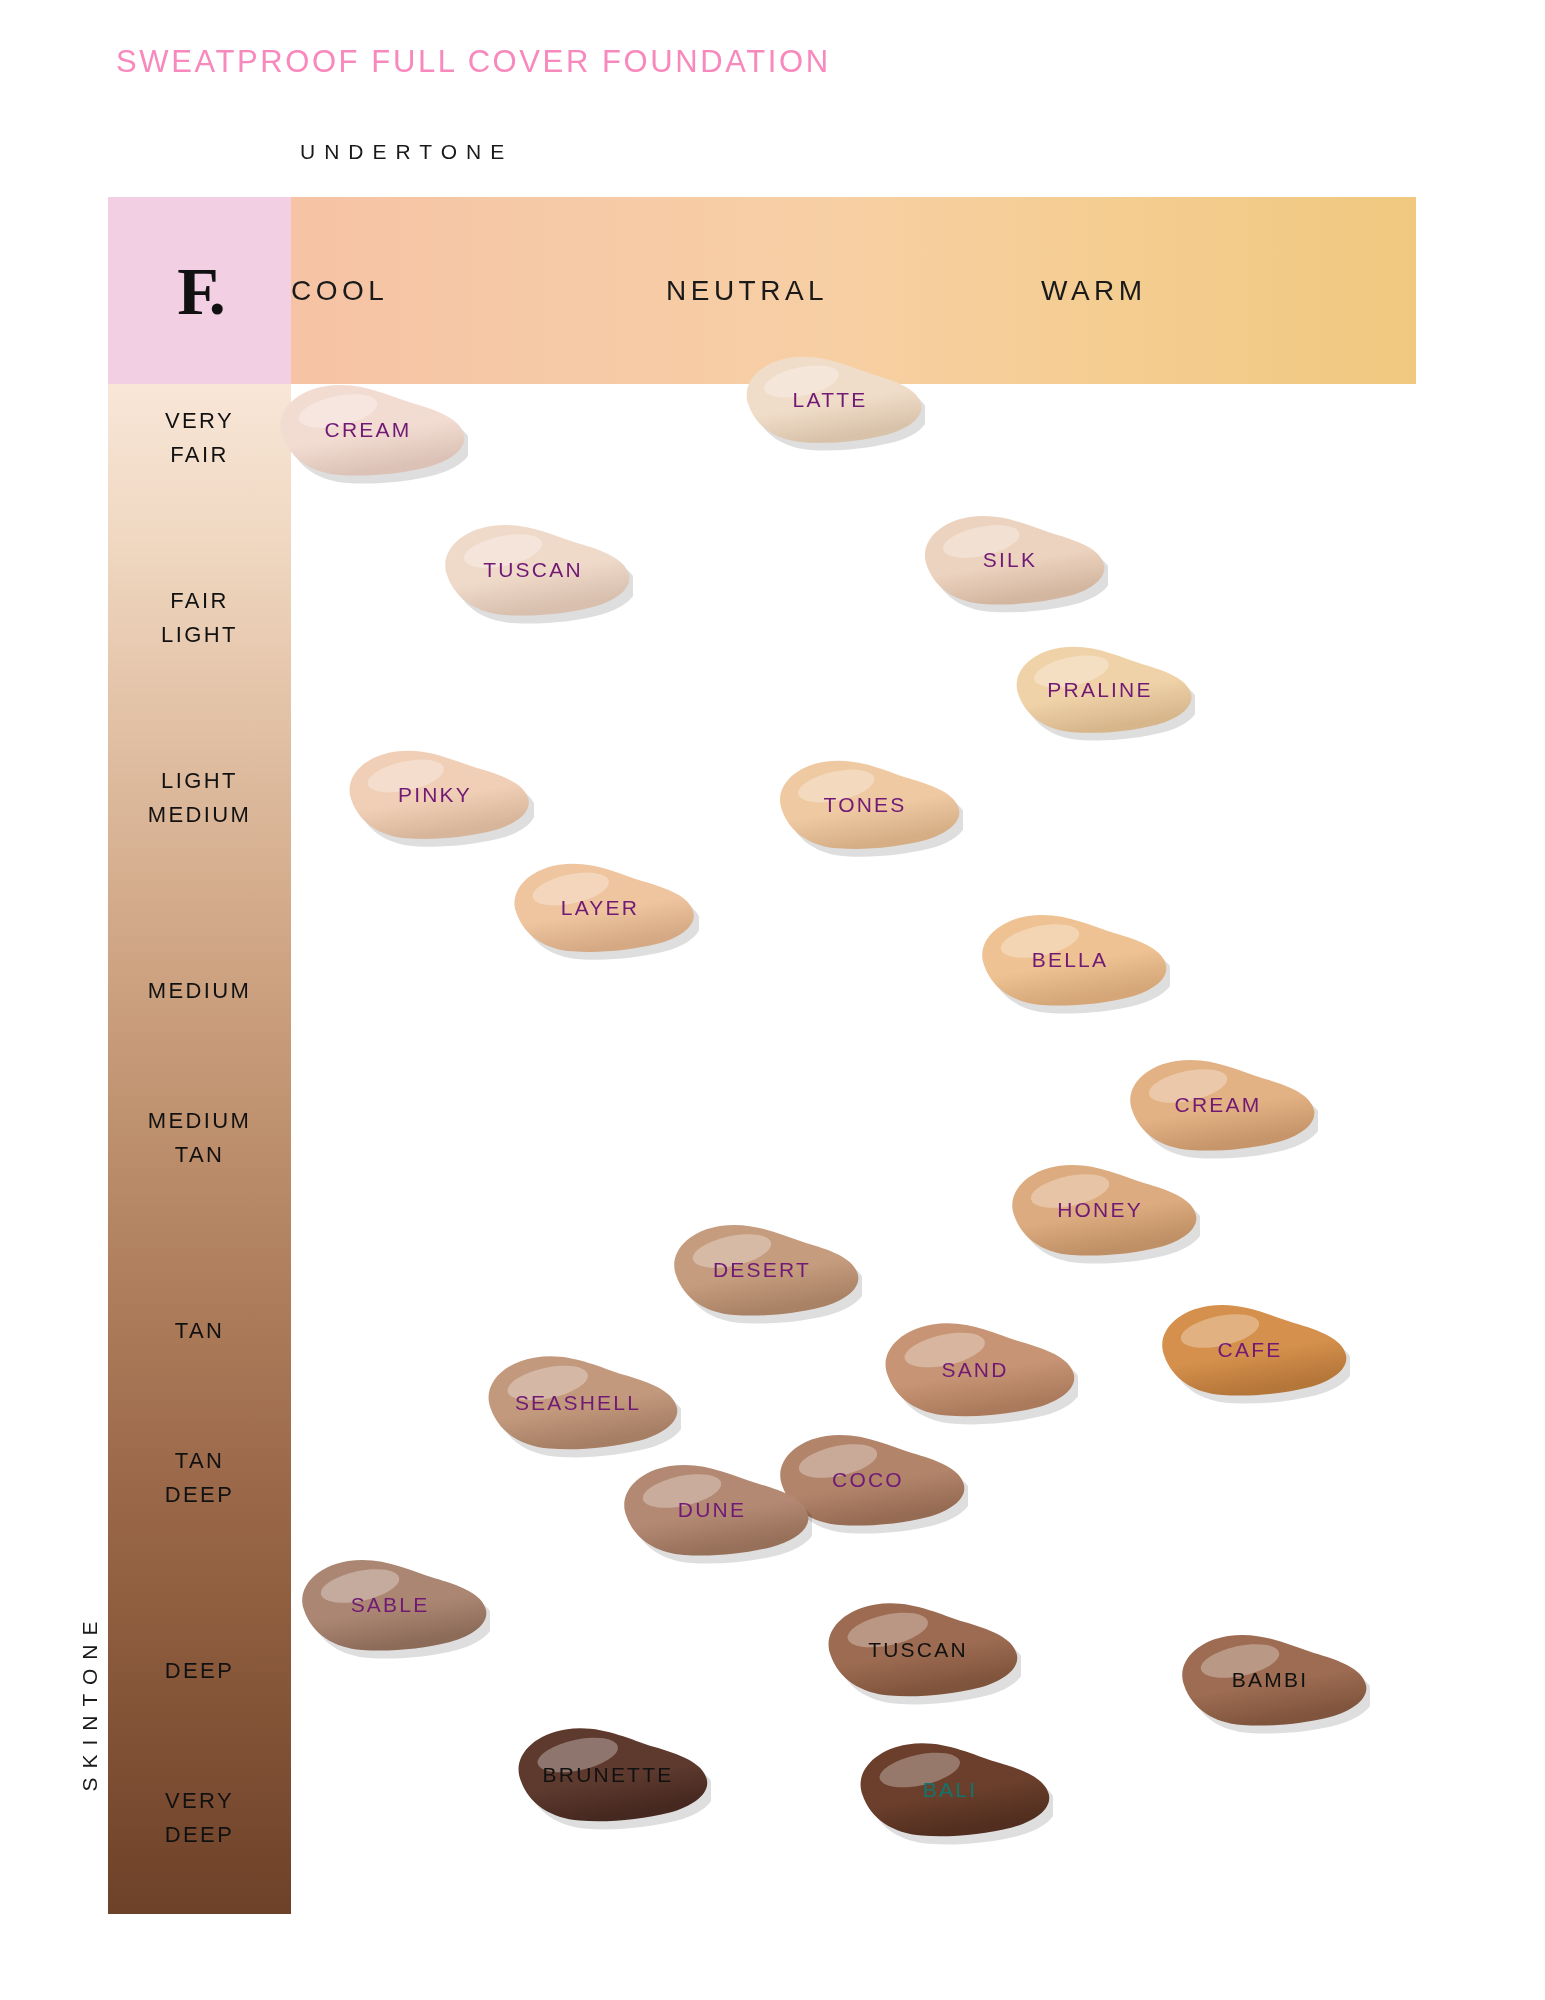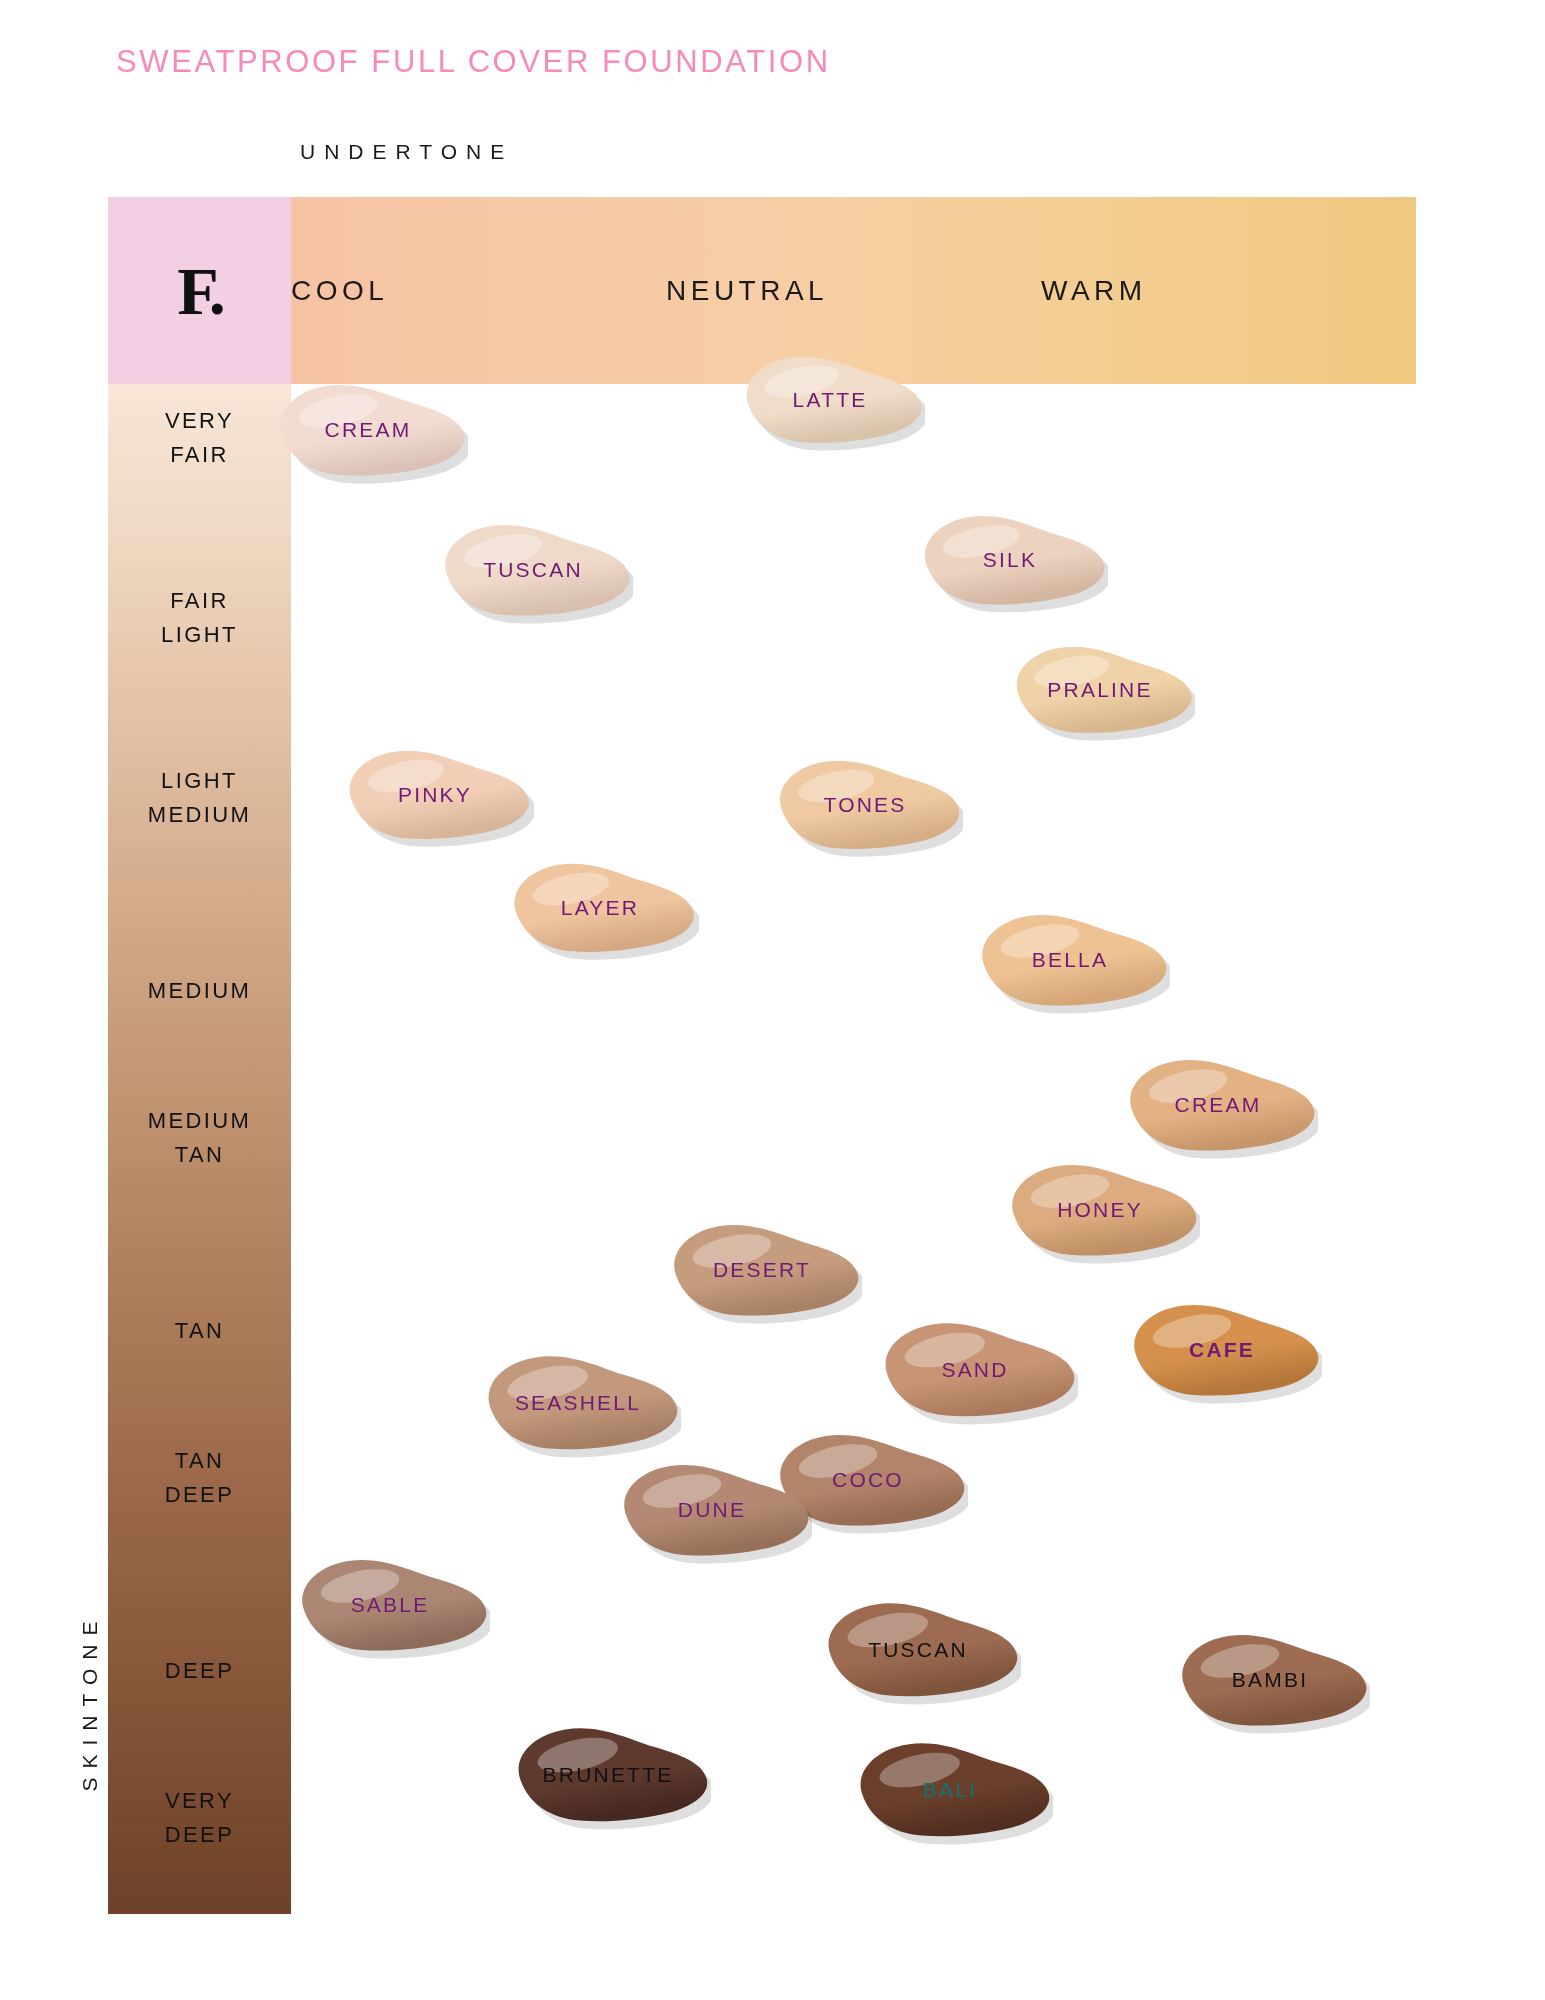--- a/index.html
+++ b/index.html
@@ -413,21 +413,21 @@
             <stop offset="62%" stop-color="#c79575"></stop>
             <stop offset="100%" stop-color="#ab7a5c"></stop>
           </linearGradient>
         </defs>
         <path d="M14,62 C6,40 26,18 58,13 C92,8 118,22 144,30 C168,37 192,45 196,62 C199,76 182,88 160,94 C132,101 100,104 72,102 C44,100 22,86 14,62 Z" fill="rgba(0,0,0,0.13)" transform="translate(7,8)"></path>
         <path d="M14,62 C6,40 26,18 58,13 C92,8 118,22 144,30 C168,37 192,45 196,62 C199,76 182,88 160,94 C132,101 100,104 72,102 C44,100 22,86 14,62 Z" fill="url(#g13)"></path>
         <ellipse cx="70" cy="38" rx="40" ry="15" fill="rgba(255,255,255,0.30)" transform="rotate(-12 70 38)"></ellipse>
       </svg>
       <span class="swatch-label">SAND</span>
     </div>
-    <div class="swatch" style="left: 1122px; top: 1292.5px; width: 200px; height: 115px; font-weight: bold;">
+    <div class="swatch" style="left: 1150px; top: 1292.5px; width: 200px; height: 115px;">
       <svg width="200" height="115" viewBox="0 0 200 115">
         <defs>
           <linearGradient id="g14" x1="0" y1="0" x2="0.35" y2="1">
             <stop offset="0%" stop-color="#d4904c"></stop>
             <stop offset="62%" stop-color="#d4904c"></stop>
             <stop offset="100%" stop-color="#b5763a"></stop>
           </linearGradient>
         </defs>
         <path d="M14,62 C6,40 26,18 58,13 C92,8 118,22 144,30 C168,37 192,45 196,62 C199,76 182,88 160,94 C132,101 100,104 72,102 C44,100 22,86 14,62 Z" fill="rgba(0,0,0,0.13)" transform="translate(7,8)"></path>
         <path d="M14,62 C6,40 26,18 58,13 C92,8 118,22 144,30 C168,37 192,45 196,62 C199,76 182,88 160,94 C132,101 100,104 72,102 C44,100 22,86 14,62 Z" fill="url(#g14)"></path>

